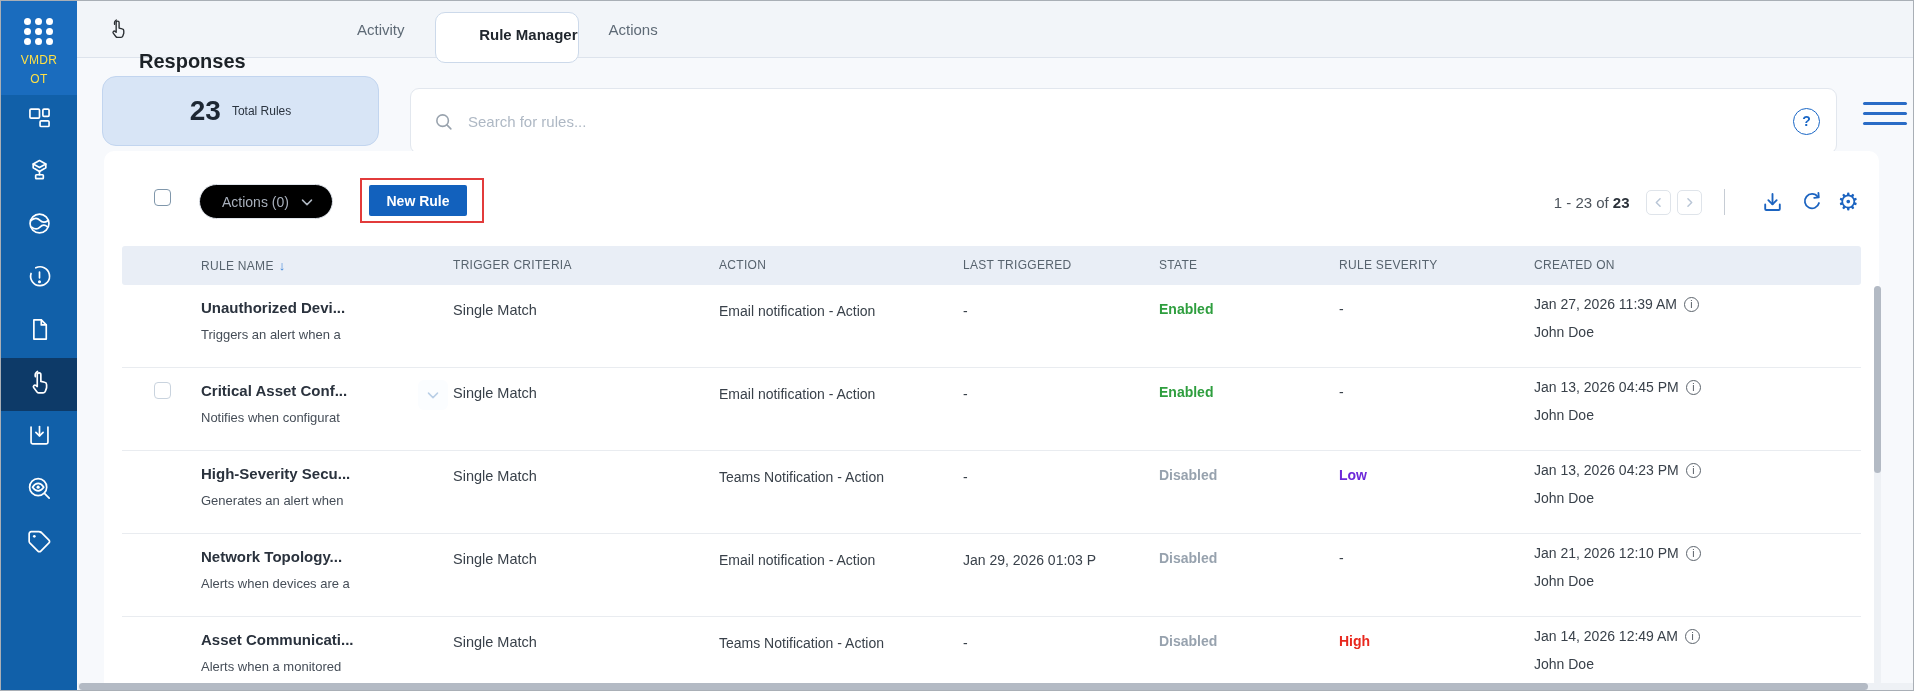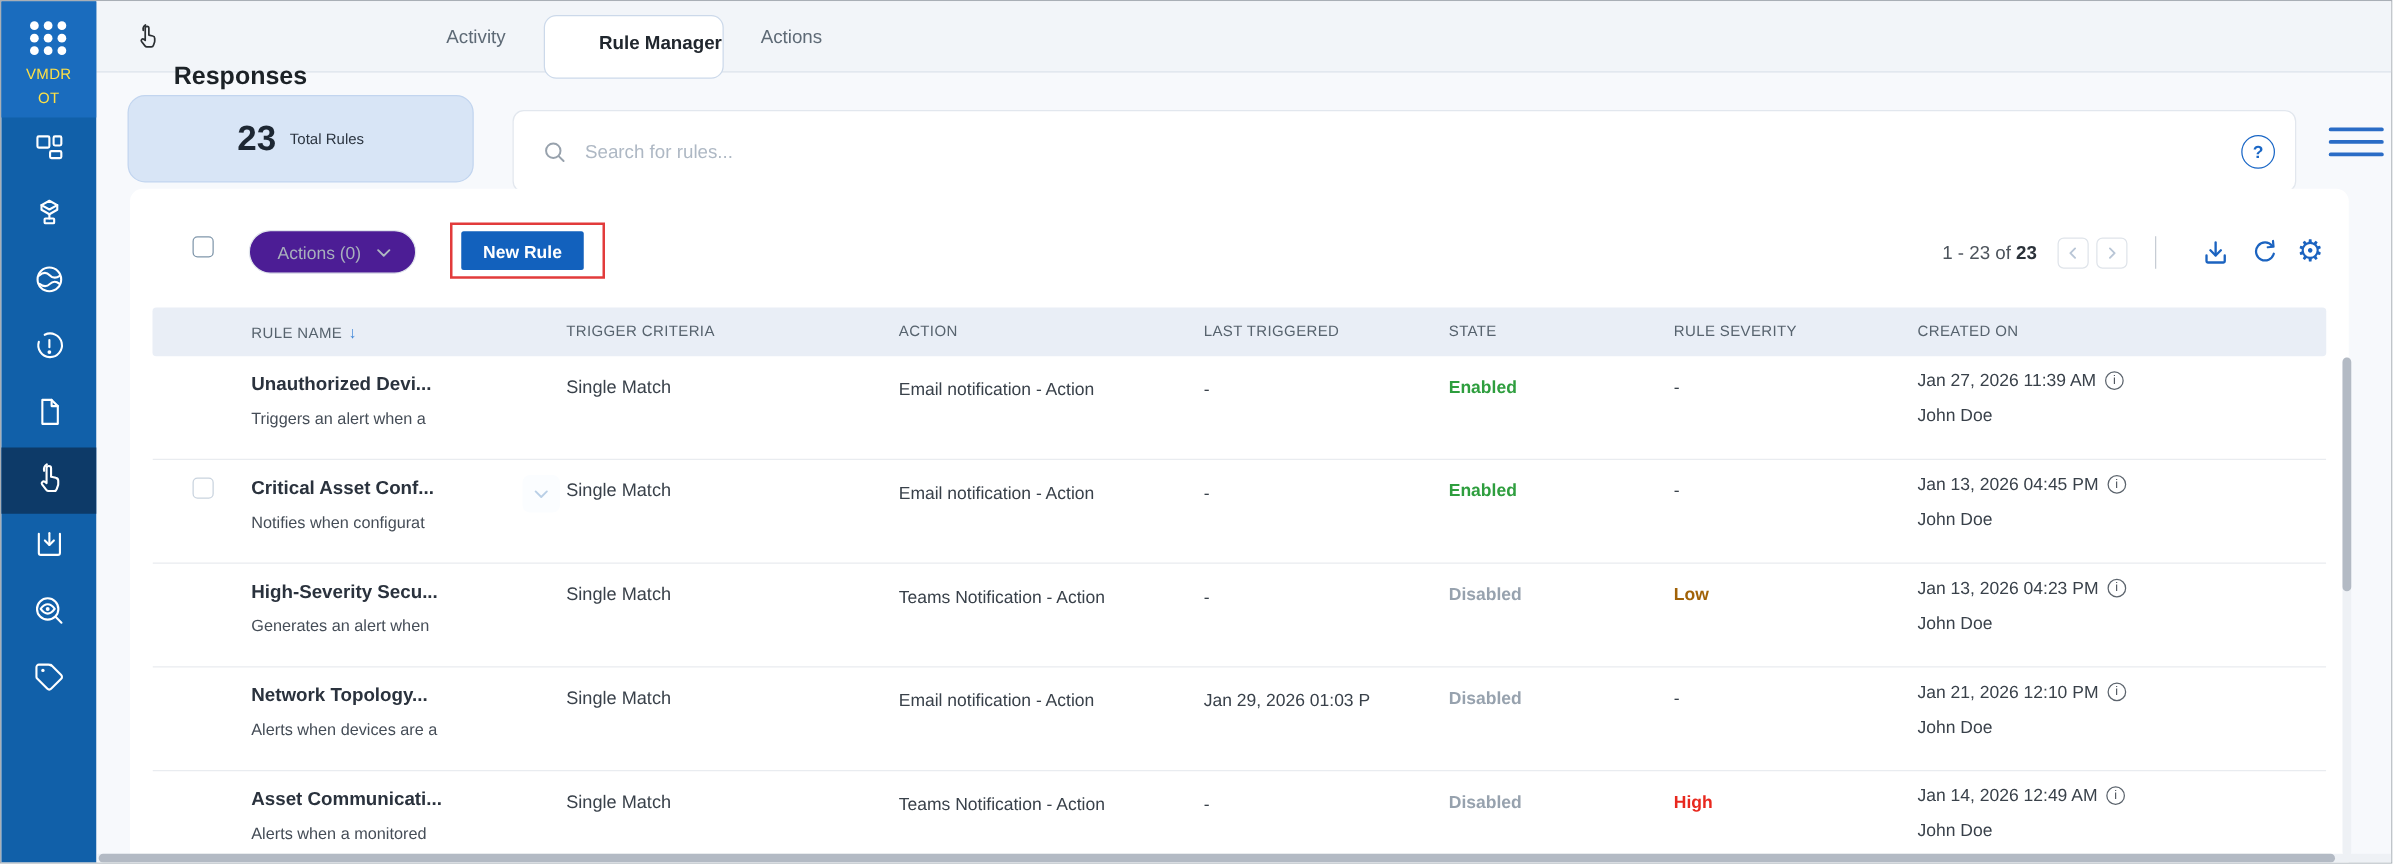--- a/index.html
+++ b/index.html
@@ -39,21 +39,21 @@
   #help-btn { width:27px; height:27px; border-radius:50%; border:1.7px solid #1a67c6; color:#1a67c6; font-size:14px; font-weight:bold; display:flex; align-items:center; justify-content:center; cursor:pointer; }
   #hamburger { position:absolute; left:1786px; top:101px; width:44px; cursor:pointer; }
   #hamburger i { display:block; height:3px; background:#2a6cc6; border-radius:2px; margin-bottom:7px; }
 
   
   #panel { position:absolute; left:27px; top:150px; width:1775px; bottom:0; background:#fff; border-radius:10px 10px 0 0; }
 
   
   .cb { width:17px; height:17px; border:1.5px solid #8097ab; border-radius:4px; background:#fff; cursor:pointer; }
   #toolbar-cb { position:absolute; left:50px; top:38px; }
-  #actions-btn { position:absolute; left:95px; top:33px; height:35px; padding:0 16px 0 22px; border:1px solid #e0e5ec; border-radius:18px; background:#4c1d95; display:flex; align-items:center; font-size:14px; color:#a8b0bc; cursor:default; }
+  #actions-btn { position:absolute; left:95px; top:33px; height:35px; padding:0 16px 0 22px; border:1px solid #e0e5ec; border-radius:18px; background:#000000; display:flex; align-items:center; font-size:14px; color:#a8b0bc; cursor:default; }
   #actions-btn svg { margin-left:9px; }
   #annotation-box { position:absolute; left:256px; top:27px; width:124px; height:45px; border:2px solid #e23b3b; }
   #new-rule-btn { position:absolute; left:7px; top:5px; width:98px; height:31px; background:#1261bd; color:#fff; font-weight:bold; font-size:14px; border:none; border-radius:2px; cursor:pointer; font-family:"Liberation Sans",sans-serif; }
   #pager { position:absolute; right:20px; top:33px; height:36px; display:flex; align-items:center; }
   #pager-range { font-size:15px; color:#4d545c; }
   #pager-range b { font-size:15px; color:#2b323a; margin-left:4px; }
   .pg-btn { width:25px; height:25px; border:1px solid #dfe4ea; border-radius:5px; background:#fff; display:flex; align-items:center; justify-content:center; cursor:pointer; }
   #pg-prev { margin-left:17px; } #pg-next { margin-left:6px; }
   #pager-divider { width:1px; height:26px; background:#c6ccd4; margin:0 20px 0 22px; }
   .tool-ic { display:flex; align-items:center; justify-content:center; cursor:pointer; margin-left:15px; }
@@ -297,21 +297,21 @@
             </div>
             <div class="cell c-cr2">John Doe</div>
           </div>
           <div class="row">
             <div class="cell c-name">High-Severity Secu...</div>
             <div class="cell c-desc">Generates an alert when</div>
             <div class="cell c-trig">Single Match</div>
             <div class="cell c-act">Teams Notification - Action</div>
             <div class="cell c-last">-</div>
             <div class="cell c-state" style="color: rgb(151, 162, 174);">Disabled</div>
-            <div class="cell c-sev" style="color: #a16207;">Low</div>
+            <div class="cell c-sev" style="color: #6d28d9;">Low</div>
             <div class="cell c-cr1">
               <span>Jan 13, 2026 04:23 PM</span>
               <span class="info-i">i</span>
             </div>
             <div class="cell c-cr2">John Doe</div>
           </div>
           <div class="row">
             <div class="cell c-name">Network Topology...</div>
             <div class="cell c-desc">Alerts when devices are a</div>
             <div class="cell c-trig">Single Match</div>

